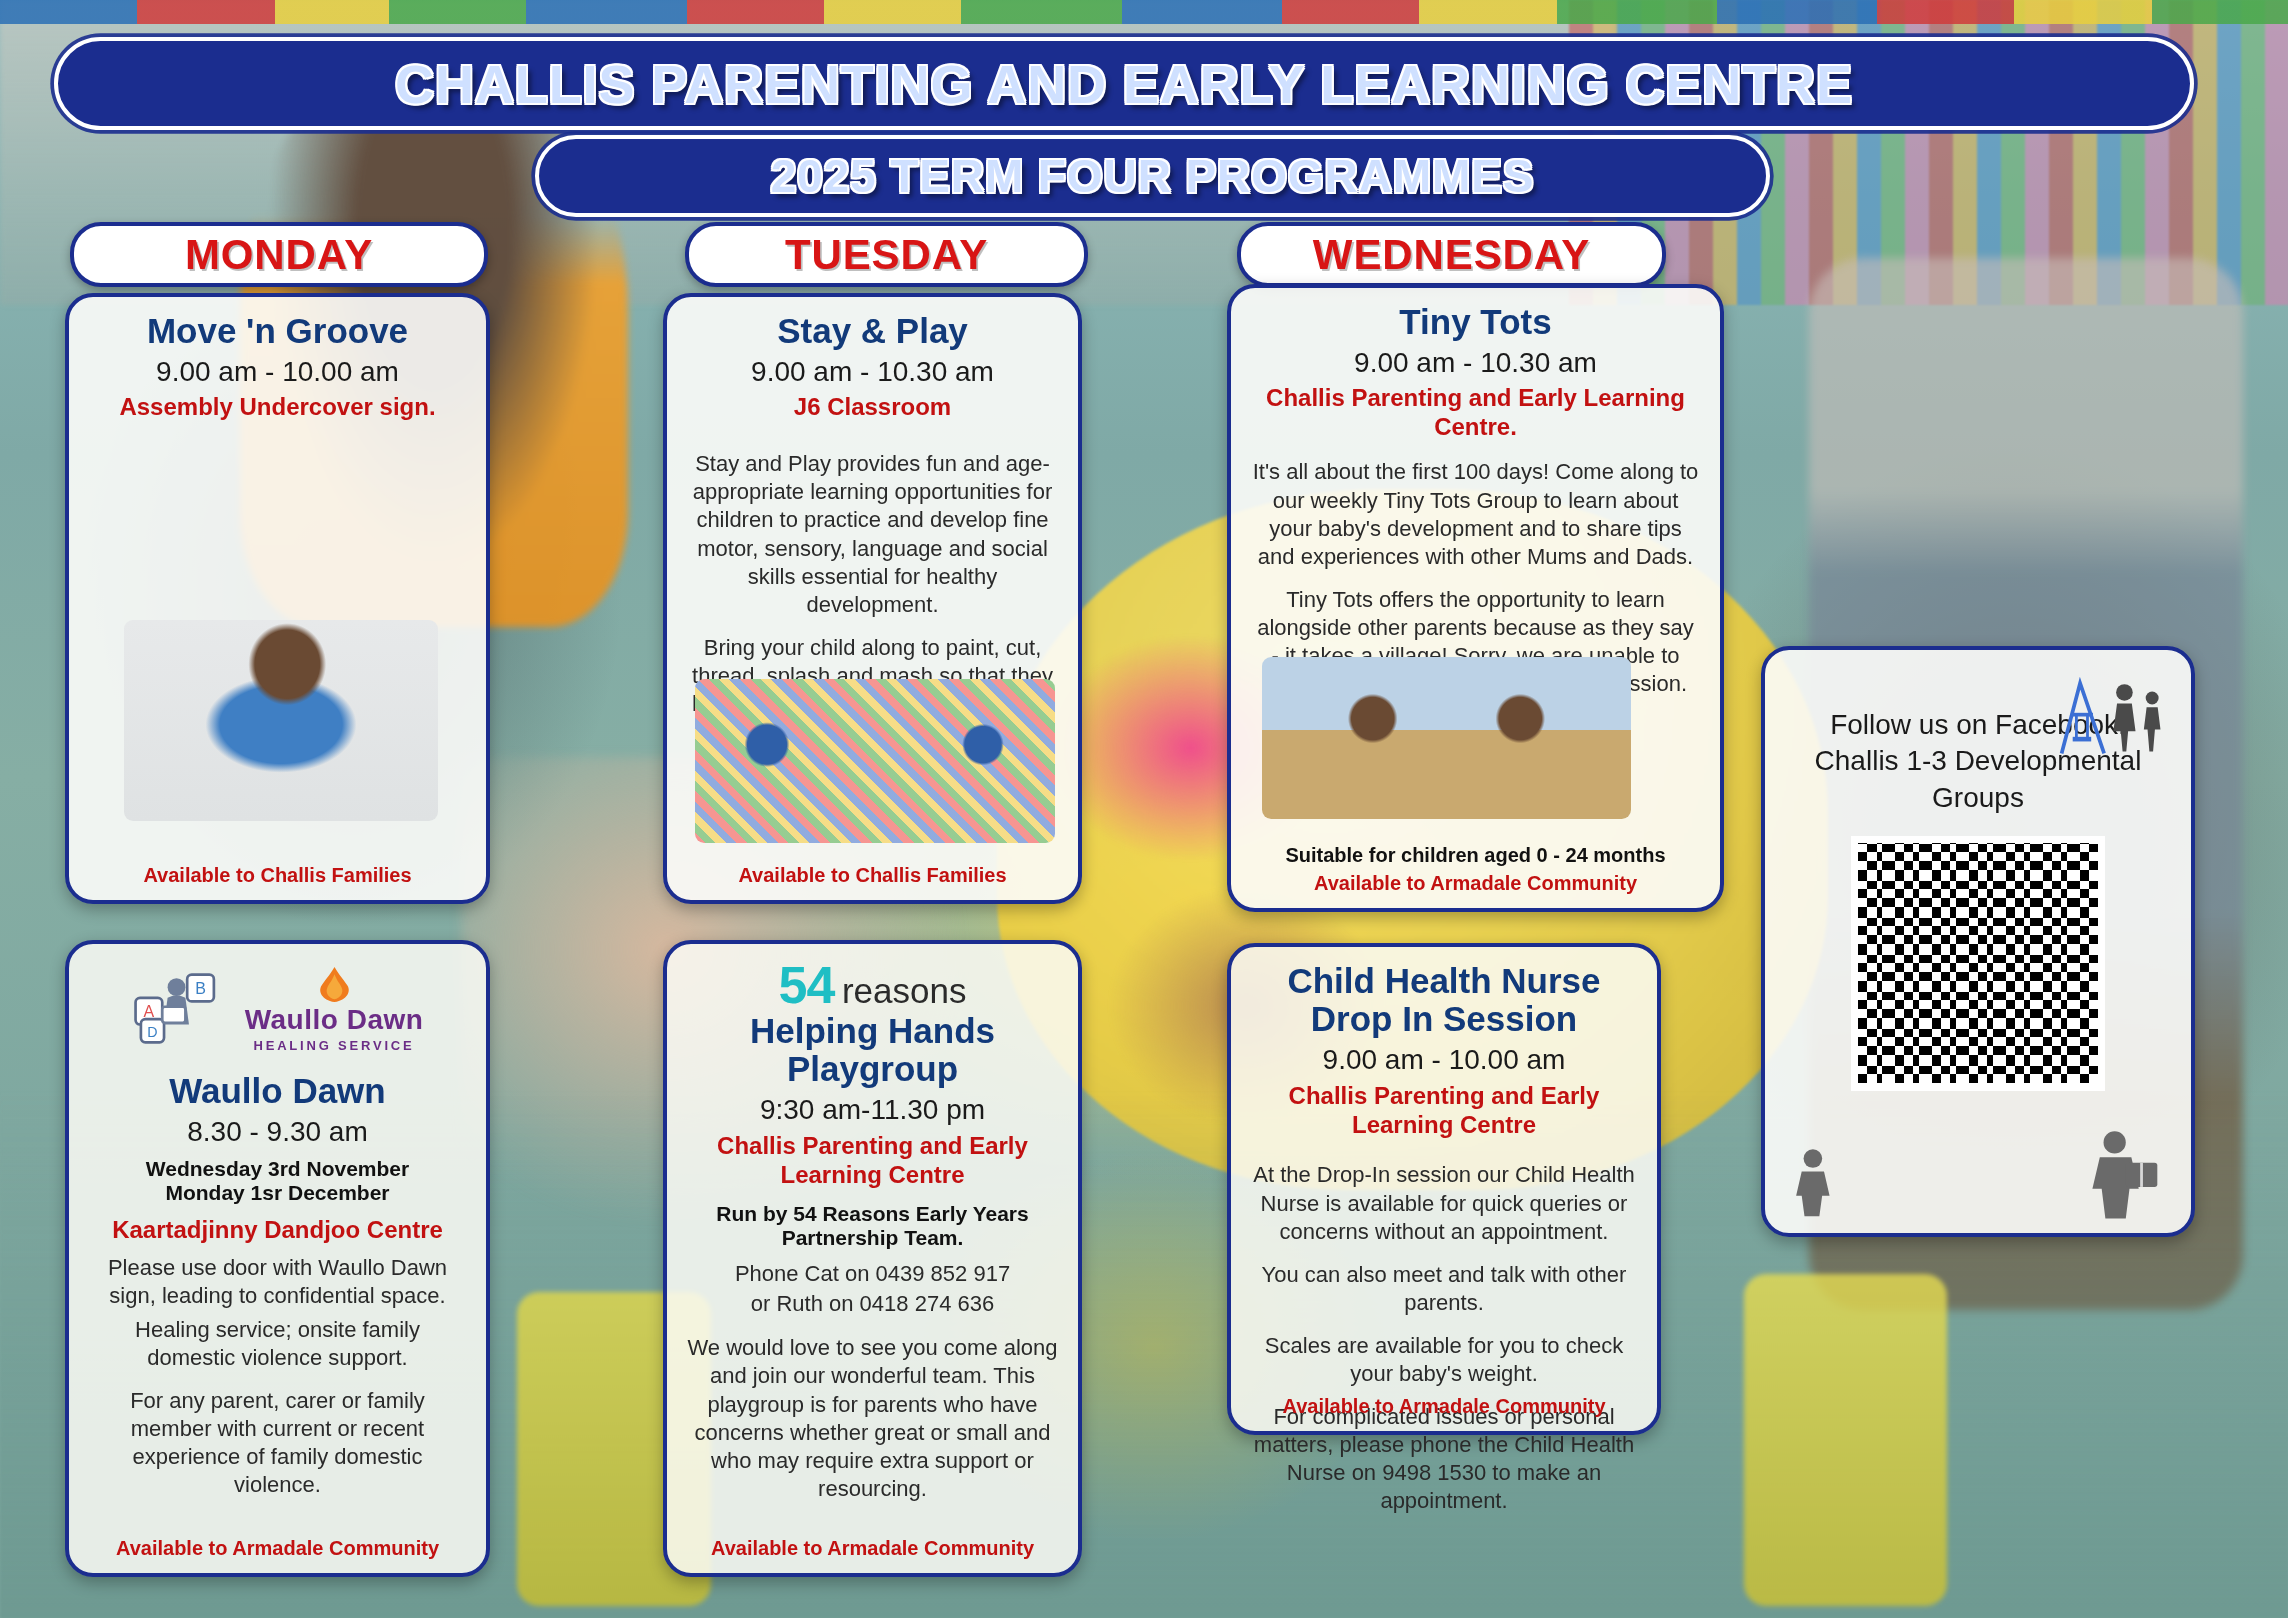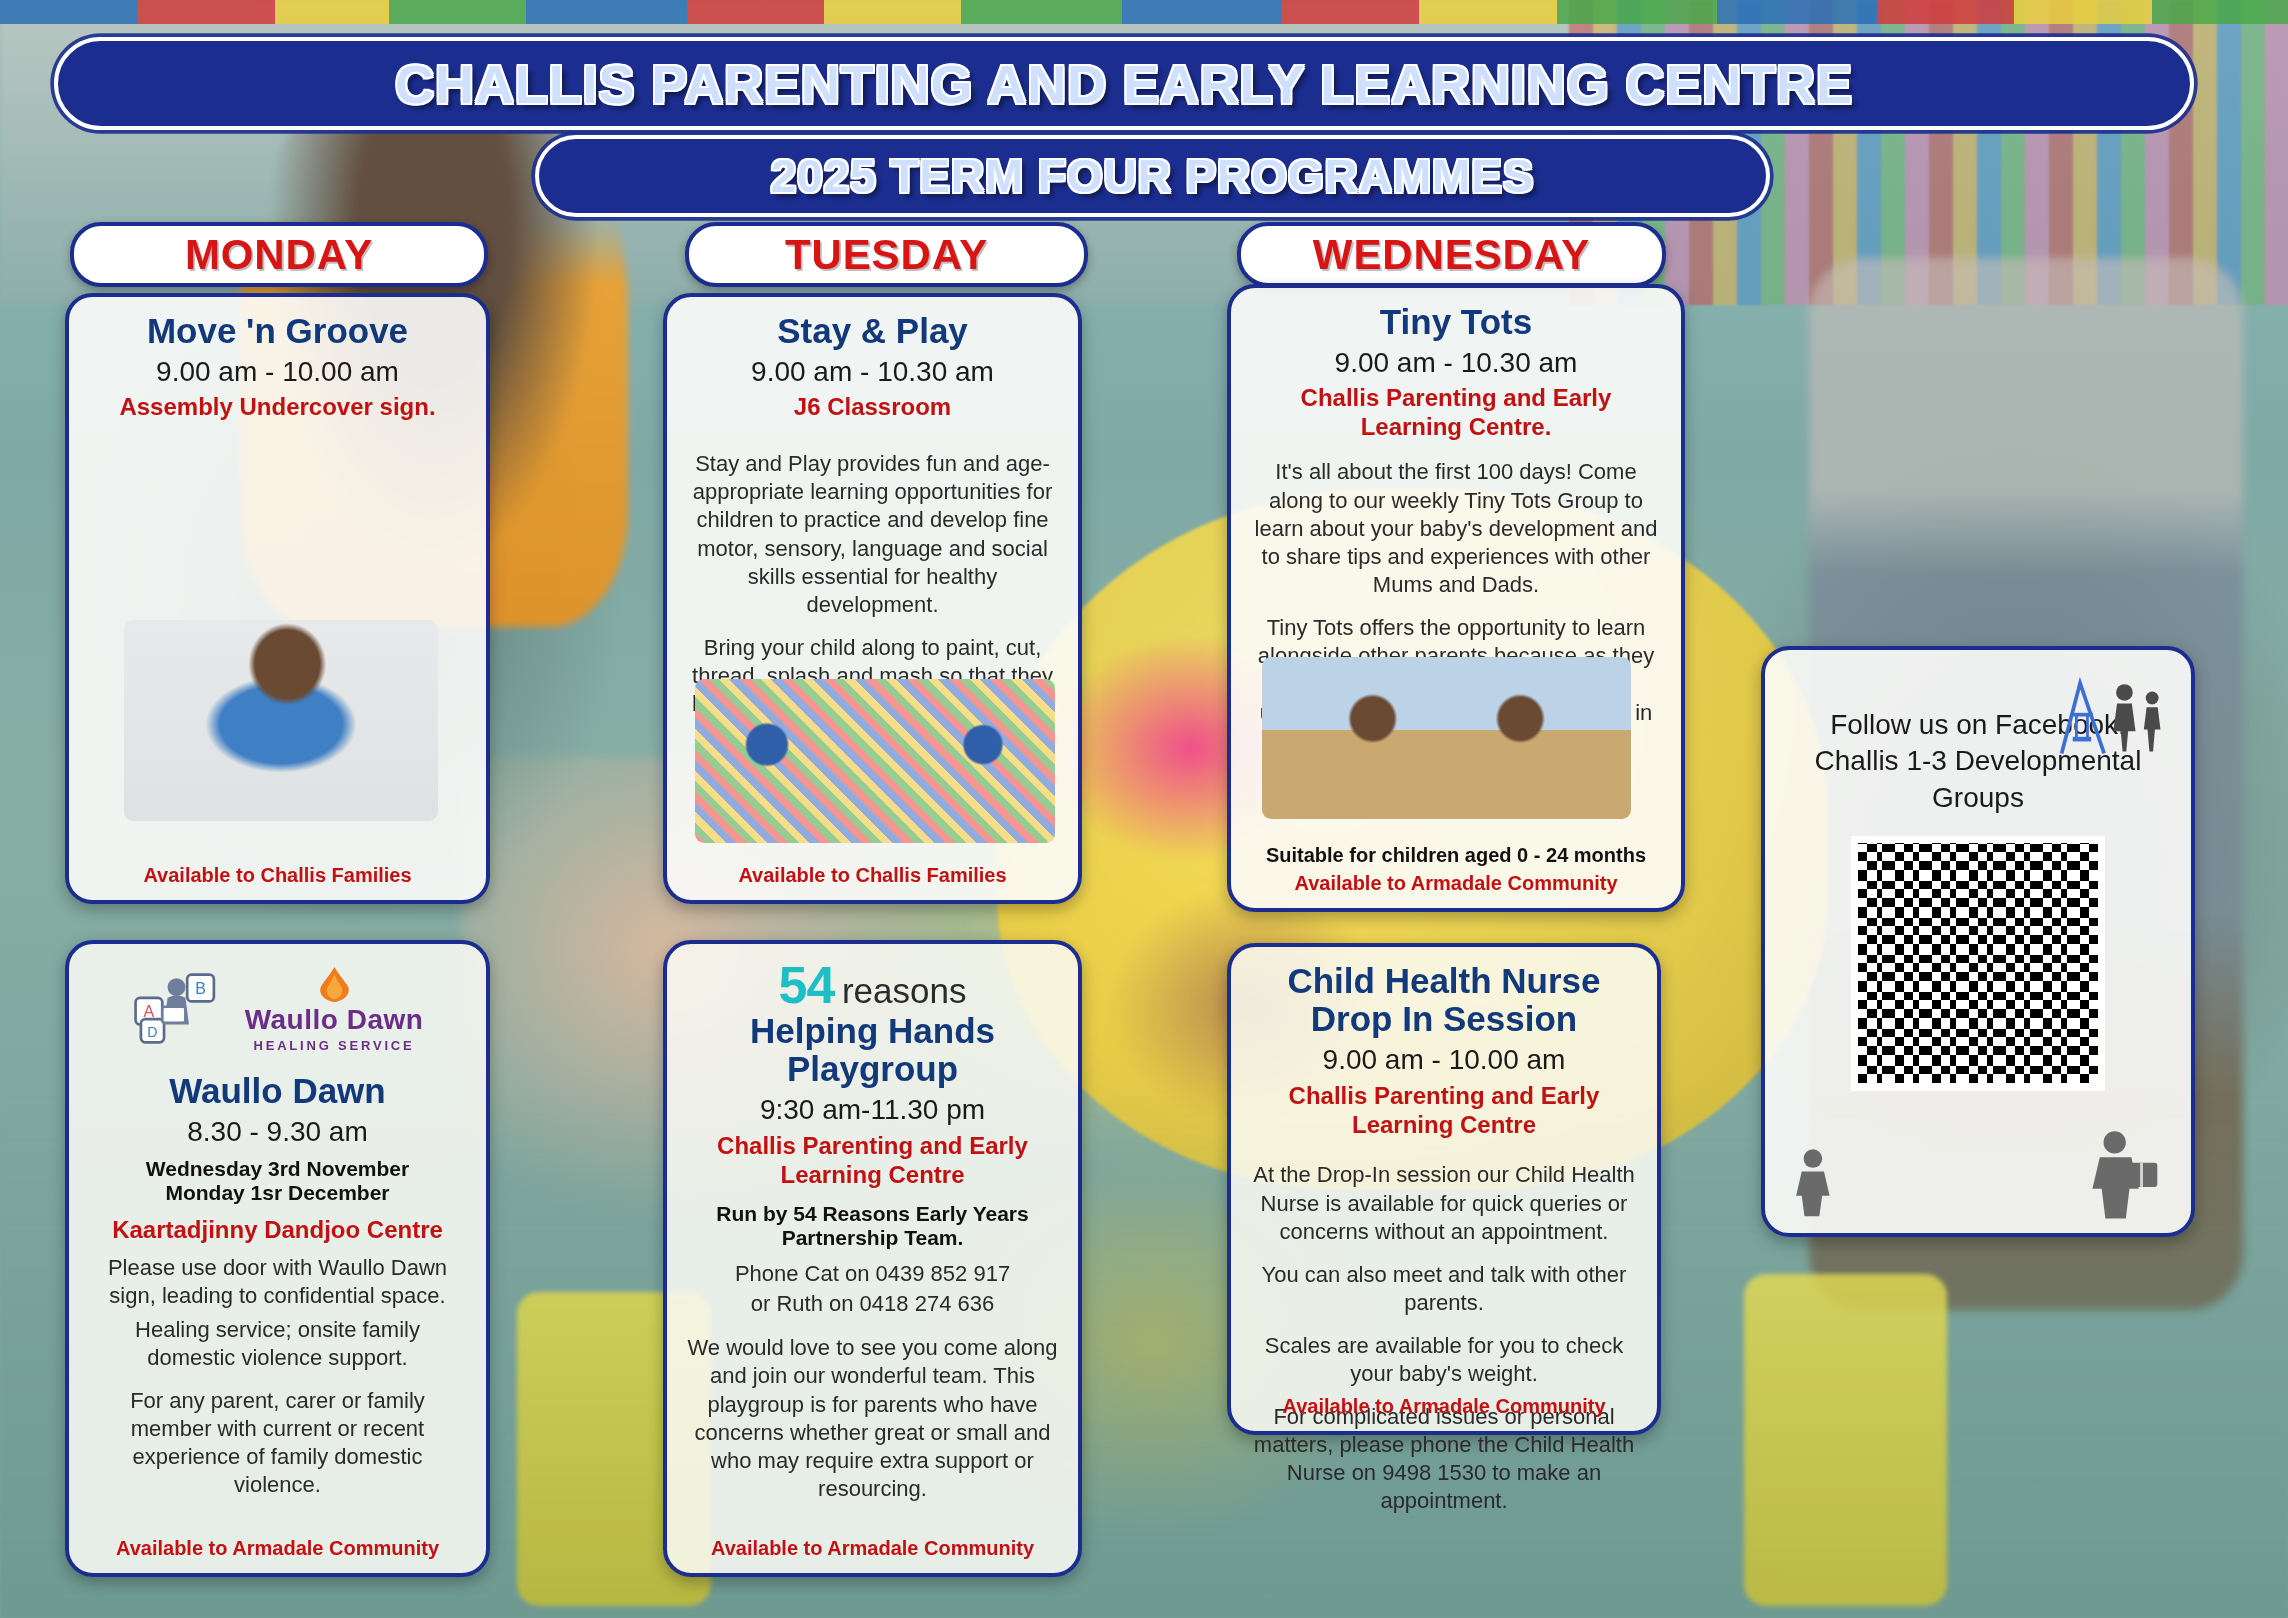--- a/index.html
+++ b/index.html
@@ -204,25 +204,25 @@
     color: #c21111;
   }
   .foot-abs {
     position: absolute;
     left: 0; right: 0;
     bottom: 13px;
     text-align: center;
   }
 
   
-  #card-move-groove   { left: 65px;  top: 293px;  width: 425px; height: 611px; border-radius: 27px; }
+  #card-move-groove   { left: 65px;  top: 293px;  width: 425px; height: 611px; }
   #card-waullo        { left: 65px;  top: 940px; width: 425px; height: 637px; }
   #card-stay-play     { left: 663px; top: 293px;  width: 419px; height: 611px; }
   #card-helping-hands { left: 663px; top: 940px; width: 419px; height: 637px; }
-  #card-tiny-tots     { left: 1227px;top: 284px;  width: 458px; height: 628px; }
+  #card-tiny-tots     { left: 1227px;top: 284px;  width: 497px; height: 628px; }
   #card-chn           { left: 1227px;top: 943px; width: 434px; height: 492px; }
   #card-facebook      { left: 1761px;top: 646px;  width: 434px; height: 591px; }
 
   
   .inline-photo {
     position: absolute;
     border-radius: 9.2px;
     overflow: hidden;
   }
   .ph-mg {

